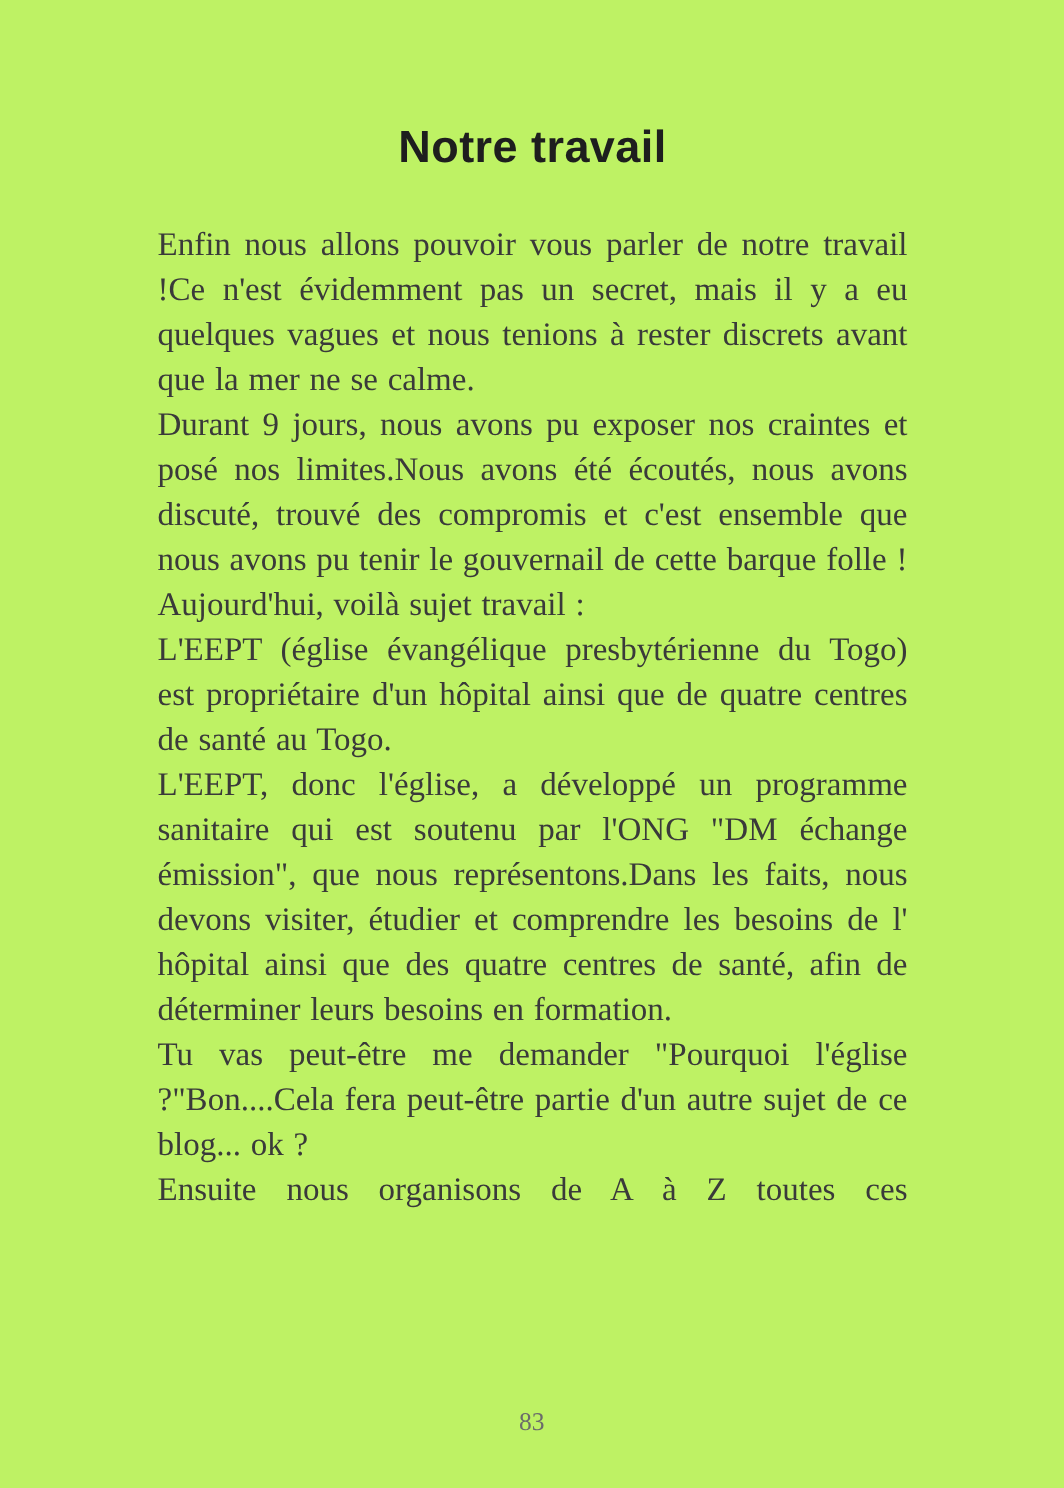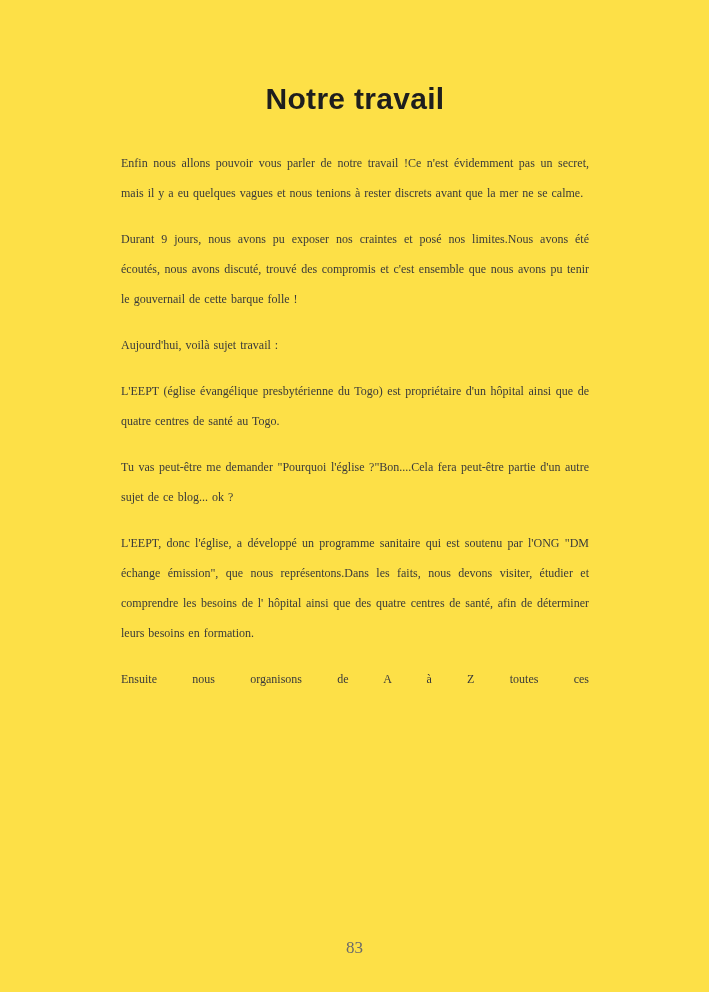--- a/index.html
+++ b/index.html
@@ -5,42 +5,42 @@
   html, body {
     margin: 0;
     padding: 0;
     background: #ffffff;
   }
   .page {
     position: relative;
     width: 709px;
     height: 992px;
     margin: 0 auto;
-    background: #fde047;
+    background: #bef264;
     box-sizing: border-box;
     padding: 80px 104px 0 105px;
     overflow: hidden;
   }
   .title {
     font-family: "Liberation Sans", "DejaVu Sans", sans-serif;
     font-weight: 700;
     font-size: 30px;
     line-height: 38px;
     text-align: center;
     color: #1e1e1e;
     margin: 0 0 30px 0;
     letter-spacing: 0.3px;
   }
   .body-text p {
     font-family: "Liberation Serif", "DejaVu Serif", serif;
-    font-size: 12px;
+    font-size: 22px;
     line-height: 30px;
     text-align: justify;
     color: #3a3a3a;
-    margin: 16px;
+    margin: 0;
     word-spacing: 1px;
   }
   .body-text p.continued {
     text-align-last: justify;
   }
   .page-number {
     position: absolute;
     left: 0;
     right: 0;
     bottom: 34px;
@@ -54,19 +54,19 @@
 <body>
 
 <div class="page">
   <h1 class="title">Notre travail</h1>
 
   <div class="body-text">
     <p>Enfin nous allons pouvoir vous parler de notre travail !Ce n'est évidemment pas un secret, mais il y a eu quelques vagues et nous tenions à rester discrets avant que la mer ne se calme.</p>
     <p>Durant 9 jours, nous avons pu exposer nos craintes et posé nos limites.Nous avons été écoutés, nous avons discuté, trouvé des compromis et c'est ensemble que nous avons pu tenir le gouvernail de cette barque folle !</p>
     <p>Aujourd'hui, voilà sujet travail :</p>
     <p>L'EEPT (église évangélique presbytérienne du Togo) est propriétaire d'un hôpital ainsi que de quatre centres de santé au Togo.</p>
+    <p>L'EEPT, donc l'église, a développé un programme sanitaire qui est soutenu par l'ONG "DM échange émission", que nous représentons.Dans les faits, nous devons visiter, étudier et comprendre les besoins de l' hôpital ainsi que des quatre centres de santé, afin de déterminer leurs besoins en formation.</p>
     <p>Tu vas peut-être me demander "Pourquoi l'église ?"Bon....Cela fera peut-être partie d'un autre sujet de ce blog... ok ?</p>
-    <p>L'EEPT, donc l'église, a développé un programme sanitaire qui est soutenu par l'ONG "DM échange émission", que nous représentons.Dans les faits, nous devons visiter, étudier et comprendre les besoins de l' hôpital ainsi que des quatre centres de santé, afin de déterminer leurs besoins en formation.</p>
     <p class="continued">Ensuite nous organisons de A à Z toutes ces</p>
   </div>
 
   <div class="page-number">83</div>
 </div>
 
 </body></html>

